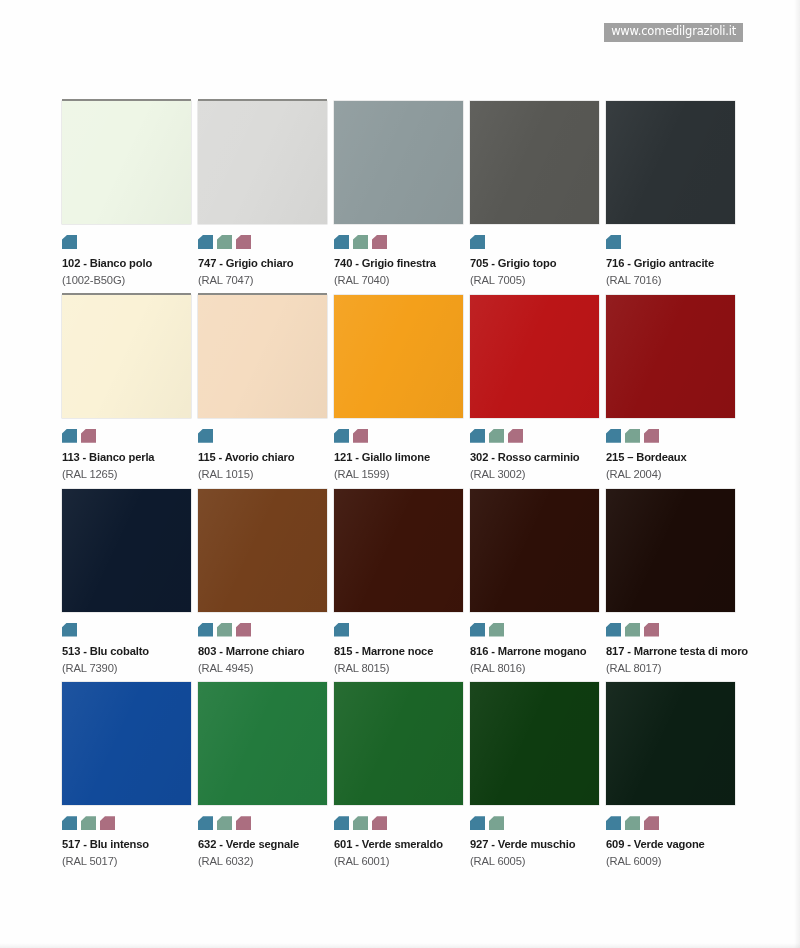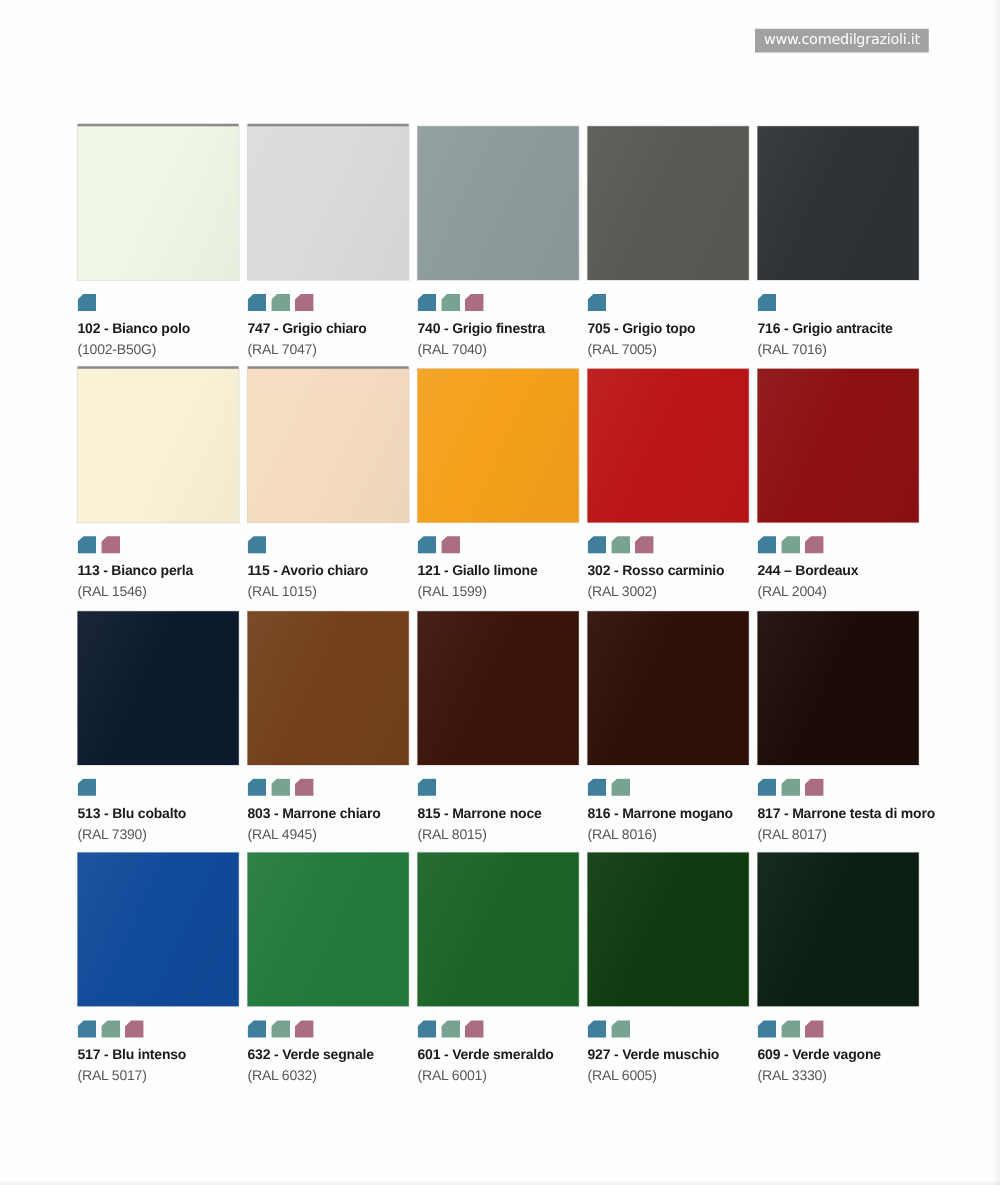--- a/index.html
+++ b/index.html
@@ -220,21 +220,21 @@
           <div class="swatch-wrap">
             <div class="swatch hairline" style="background: rgb(250, 242, 214);">
               <div class="sheen"></div>
             </div>
           </div>
           <div class="chips">
             <span class="chip" style="background: rgb(63, 127, 156);"></span>
             <span class="chip" style="background: rgb(171, 110, 128);"></span>
           </div>
           <div class="name">113 - Bianco perla</div>
-          <div class="code">(RAL 1546)</div>
+          <div class="code">(RAL 1265)</div>
         </div>
         <div class="cell">
           <div class="swatch-wrap">
             <div class="swatch hairline" style="background: rgb(245, 220, 192);">
               <div class="sheen"></div>
             </div>
           </div>
           <div class="chips">
             <span class="chip" style="background: rgb(63, 127, 156);"></span>
           </div>
@@ -272,21 +272,21 @@
           <div class="swatch-wrap">
             <div class="swatch" style="background: rgb(141, 16, 18);">
               <div class="sheen"></div>
             </div>
           </div>
           <div class="chips">
             <span class="chip" style="background: rgb(63, 127, 156);"></span>
             <span class="chip" style="background: rgb(121, 163, 145);"></span>
             <span class="chip" style="background: rgb(171, 110, 128);"></span>
           </div>
-          <div class="name">244 – Bordeaux</div>
+          <div class="name">215 – Bordeaux</div>
           <div class="code">(RAL 2004)</div>
         </div>
       </div>
       <div class="row">
         <div class="cell">
           <div class="swatch-wrap">
             <div class="swatch" style="background: rgb(13, 26, 45);">
               <div class="sheen"></div>
             </div>
           </div>
@@ -411,18 +411,18 @@
             <div class="swatch" style="background: rgb(12, 31, 20);">
               <div class="sheen"></div>
             </div>
           </div>
           <div class="chips">
             <span class="chip" style="background: rgb(63, 127, 156);"></span>
             <span class="chip" style="background: rgb(121, 163, 145);"></span>
             <span class="chip" style="background: rgb(171, 110, 128);"></span>
           </div>
           <div class="name">609 - Verde vagone</div>
-          <div class="code">(RAL 3330)</div>
+          <div class="code">(RAL 6009)</div>
         </div>
       </div>
     </div>
 
 </div>
 
 </body></html>

